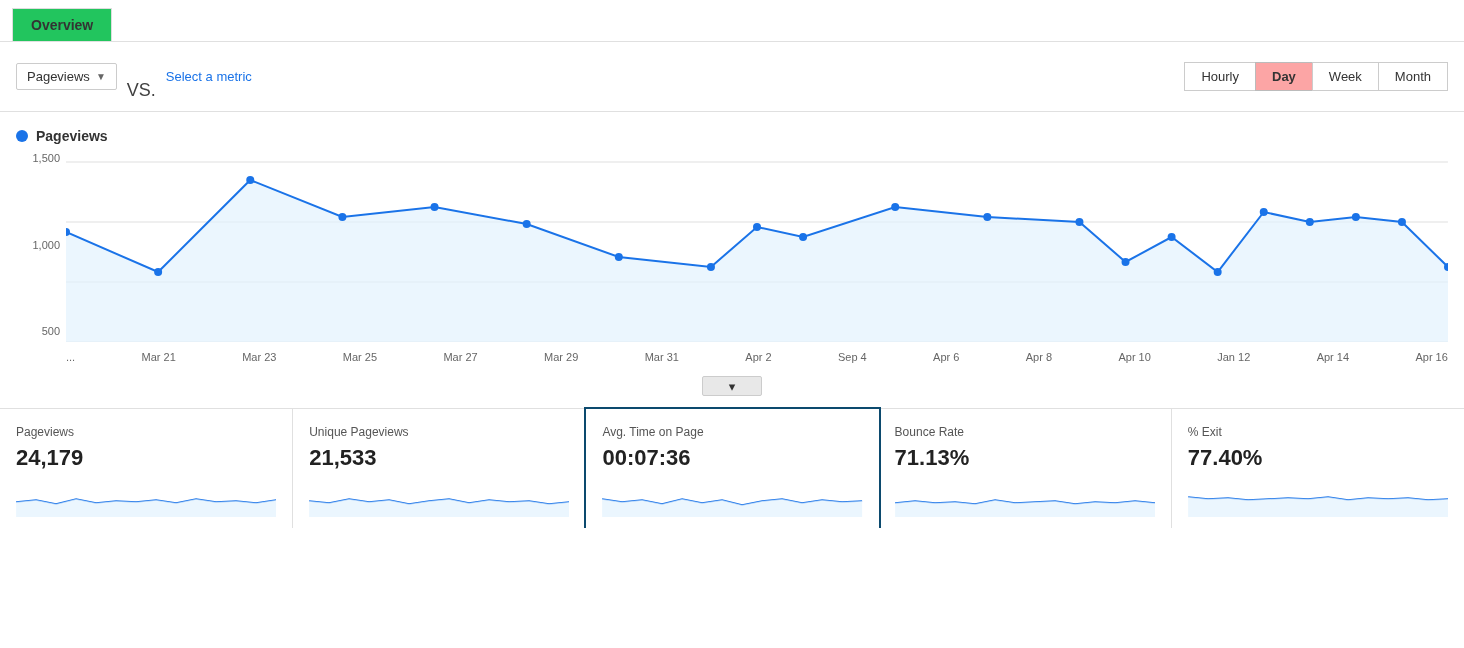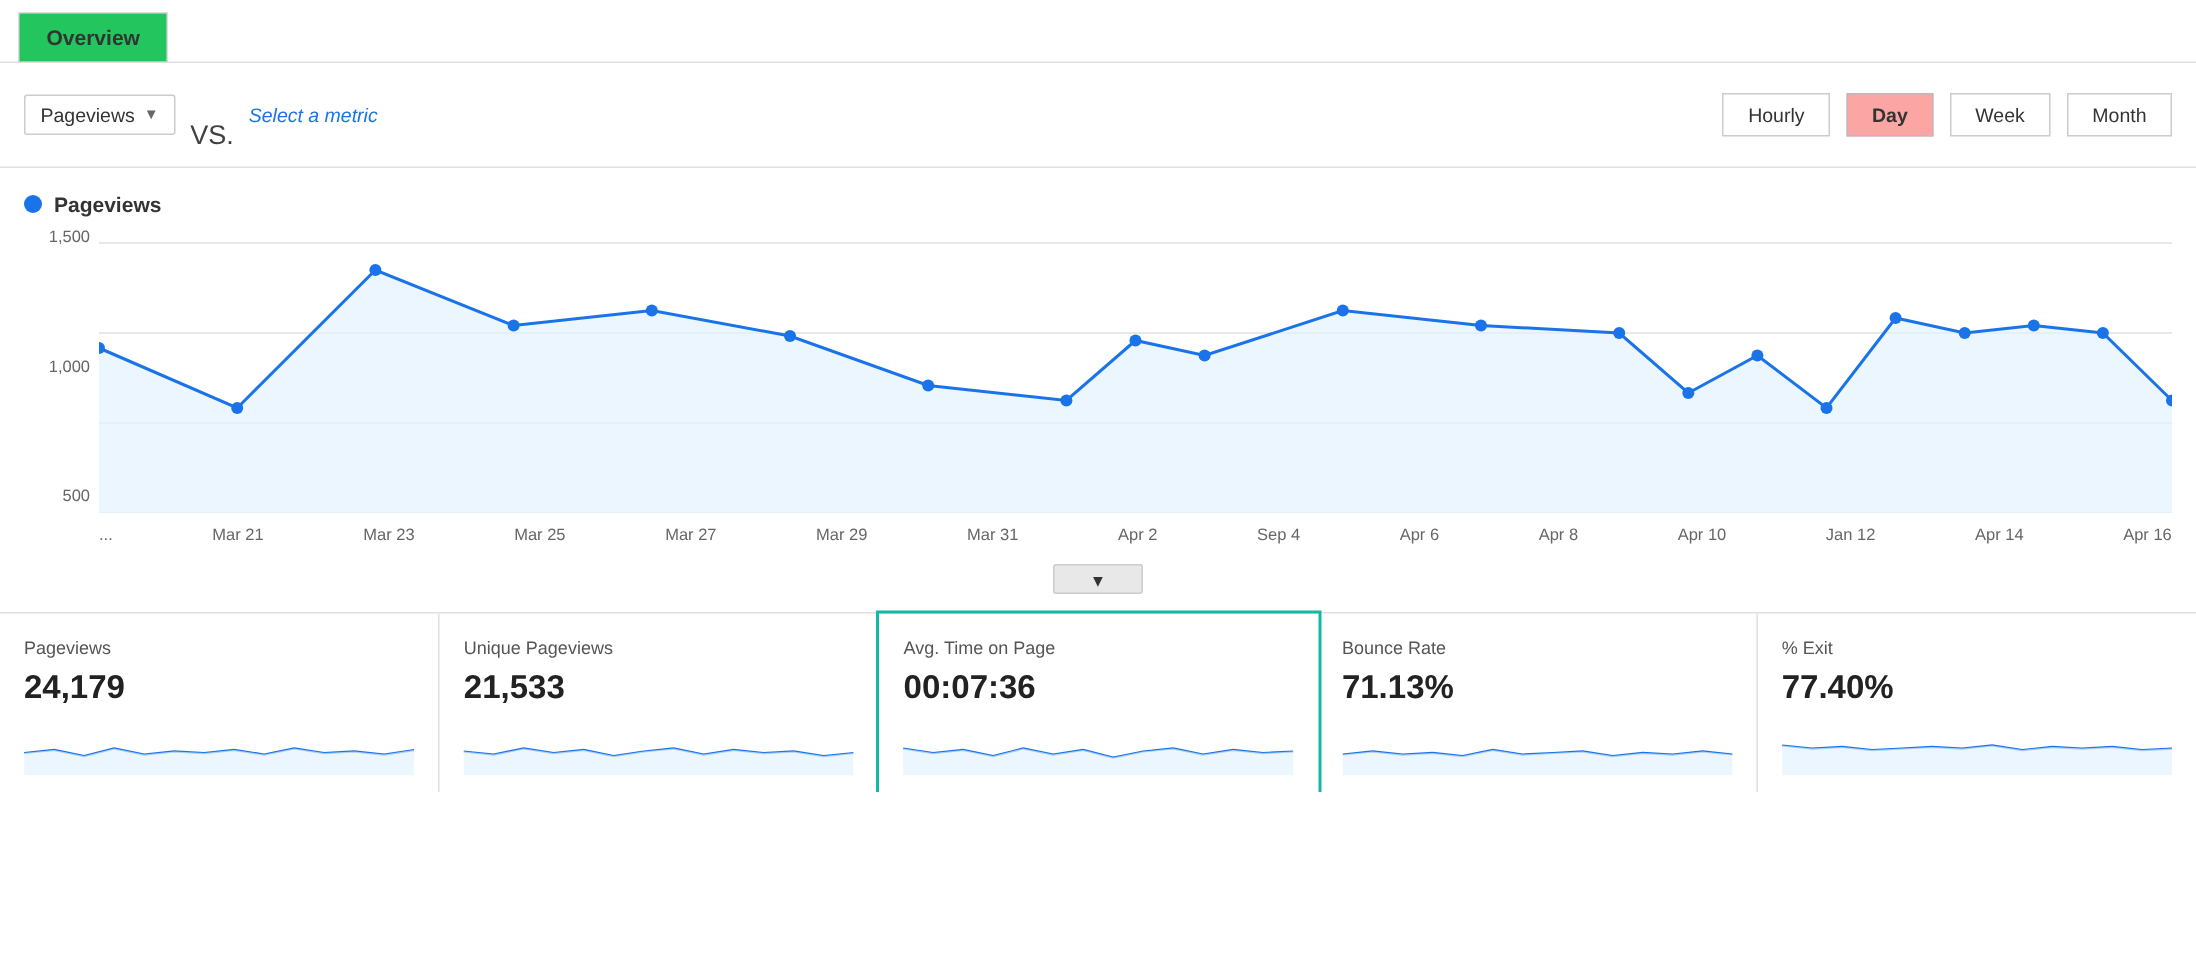--- a/index.html
+++ b/index.html
@@ -54,26 +54,25 @@
       color: #404040;
       font-size: 18px;
       margin-top: 28px;
     }
 
     .select-metric-link {
       color: #1a73e8;
       cursor: pointer;
       font-size: 13px;
       text-decoration: none;
-      font-style: italic;
     }
 
     .time-buttons {
       display: flex;
-      gap: 12px;
+      gap: 0;
     }
 
     .time-btn {
       padding: 6px 16px;
       border: 1px solid #ccc;
       background: #fff;
       cursor: pointer;
       font-size: 13px;
       color: #333;
       margin-left: -1px;
@@ -185,21 +184,21 @@
       padding: 16px 16px 8px 16px;
       border-right: 1px solid #e0e0e0;
       position: relative;
     }
 
     .metric-card:last-child {
       border-right: none;
     }
 
     .metric-card.highlighted {
-      border: 2px solid #14b8a6;
+      border: 2px solid #0c4a6e;
       margin: -2px;
       z-index: 1;
     }
 
     .metric-title {
       font-size: 12px;
       color: #555;
       margin-bottom: 6px;
     }
 

